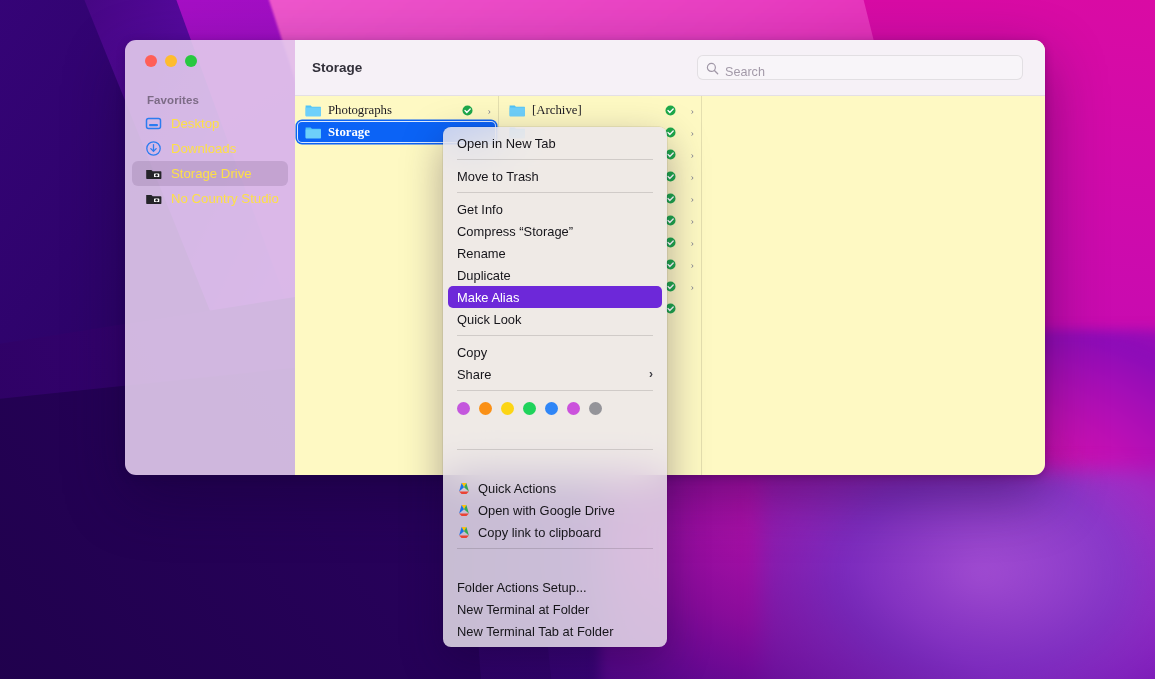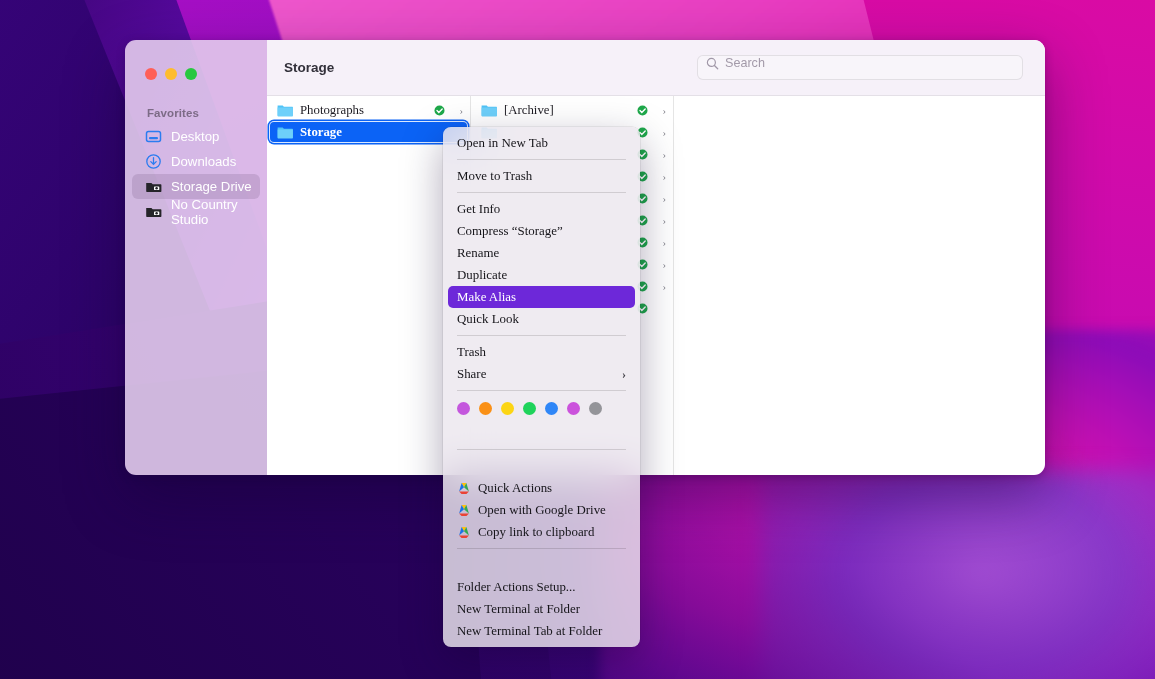--- a/index.html
+++ b/index.html
@@ -80,23 +80,23 @@
   #finder {
     position: absolute;
     left: 125px; top: 40px;
     width: 920px; height: 435px;
     border-radius: 11px;
     overflow: hidden;
     display: flex;
     box-shadow: 0 22px 60px rgba(20,0,50,.42), 0 2px 8px rgba(20,0,50,.25);
   }
   .sidebar {
-    width: 142px;
+    width: 170px;
     background: rgba(226,203,236,0.90);
-    padding-top: 17px;
+    padding-top: 4px;
     position: relative;
   }
   .traffic {
     display: flex; gap: 8px;
     padding: 5px 0 0 20px;
     height: 28px; align-items: center;
   }
   .tl { width: 12px; height: 12px; border-radius: 50%; }
   .tl.red { background: #ff5f57; }
   .tl.yellow { background: #febc2e; }
@@ -110,47 +110,47 @@
     letter-spacing: .1px;
   }
   .sb-item {
     display: flex; align-items: center;
     height: 25px;
     margin: 0 7px;
     padding-left: 13px;
     border-radius: 6px;
     gap: 9px;
     font-size: 13.2px;
-    color: #ffffff;
+    color: #fde047;
   }
   .sb-item.sel { background: rgba(150,120,165,0.33); }
   .sb-ico { width: 17px; height: 17px; flex: none; display: block; }
 
   .content {
     flex: 1;
-    background: #ffffff;
+    background: #fef9c3;
     display: flex; flex-direction: column;
   }
   .toolbar {
     height: 56px;
     background: rgba(246,240,249,0.96);
     display: flex; align-items: center;
     padding: 0 22px 0 17px;
     border-bottom: 1px solid rgba(0,0,0,0.07);
   }
   .win-title {
     font-size: 13.5px; font-weight: bold; color: #32303a;
   }
   .search {
     margin-left: auto;
     width: 326px; height: 25px;
     border: 1px solid rgba(0,0,0,0.09);
     border-radius: 6px;
     background: rgba(255,255,255,0.28);
-    display: flex; align-items: flex-start;
+    display: flex; align-items: flex-end;
     padding: 0 8px; gap: 6px;
   }
   .search input {
     border: 0; background: transparent; outline: none;
     font-family: "Liberation Sans", sans-serif;
     font-size: 12.6px; color: #3a3a42; width: 100%;
   }
   .search input::placeholder { color: #a39aa9; }
 
   .columns { flex: 1; display: flex; overflow: hidden; }
@@ -187,29 +187,28 @@
   .sync { width: 11px; height: 11px; flex: none; }
   .chev {
     width: 9px; flex: none; color: #8b8b93; font-size: 10.5px;
     text-align: right; margin-left: 2px;
   }
 
   
   #ctxmenu {
     position: absolute;
     left: 443px; top: 127px;
-    width: 197px;
+    width: 224px;
     border-radius: 8px;
     background: rgba(236,231,238,0.82);
     backdrop-filter: blur(22px);
     -webkit-backdrop-filter: blur(22px);
     box-shadow: 0 14px 40px rgba(20,0,50,.34), 0 0 0 .5px rgba(0,0,0,.13);
     padding: 5px 0 5px 0;
     overflow: hidden;
-    font-family: Liberation Serif, serif;
   }
   .mi {
     height: 22px;
     display: flex; align-items: center;
     margin: 0 5px;
     padding: 0 9px;
     border-radius: 5px;
     font-size: 12.9px;
     color: #16151a;
     white-space: nowrap;
@@ -490,21 +489,21 @@
       <span>Duplicate</span>
     </div>
     <div class="mi hl">
       <span>Make Alias</span>
     </div>
     <div class="mi">
       <span>Quick Look</span>
     </div>
     <div class="msep"></div>
     <div class="mi">
-      <span>Trash</span>
+      <span>Copy</span>
     </div>
     <div class="mi">
       <span>Share</span>
       <span class="sub">›</span>
     </div>
     <div class="msep"></div>
 
     <div class="tags">
       <span class="tagdot" style="background:#c457dd"></span>
       <span class="tagdot" style="background:#fa9016"></span>

